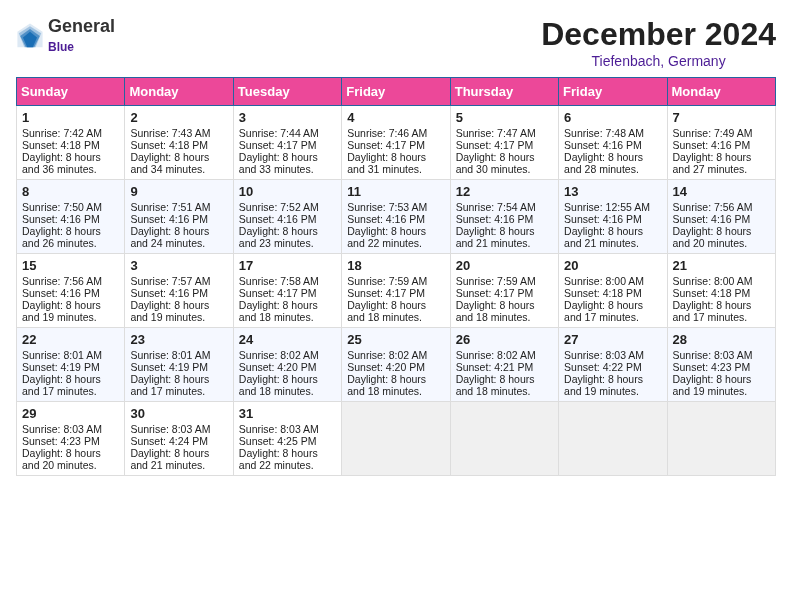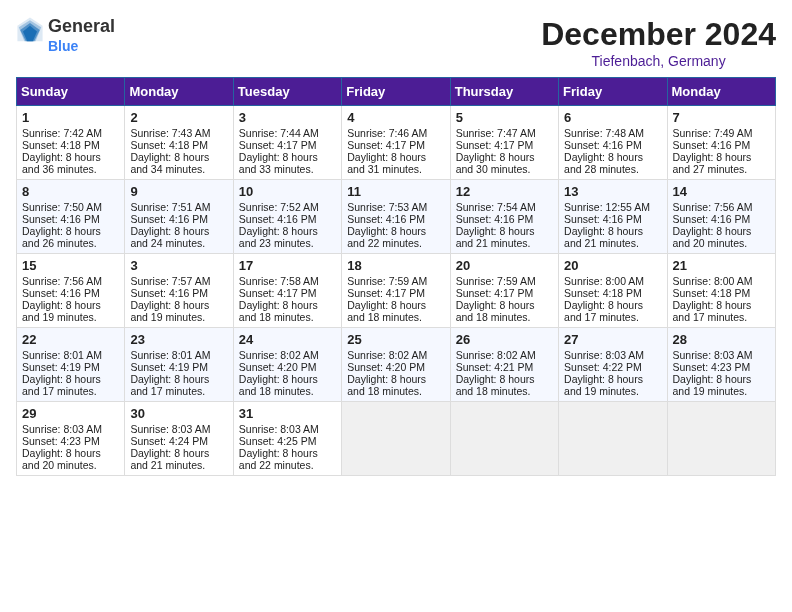--- a/index.html
+++ b/index.html
@@ -11,20 +11,21 @@
       padding: 16px;
     }
     .header {
       display: flex;
       justify-content: space-between;
       align-items: flex-start;
       margin-bottom: 8px;
     }
     .logo {
       display: flex;
+      align-items: center;
       gap: 4px;
     }
     .logo-icon {
       width: 28px;
       height: 28px;
     }
     .title-block {
       text-align: center;
     }
     .month-title {
@@ -35,21 +36,21 @@
     .location {
       font-size: 14px;
       color: #4c1d95;
     }
     .calendar {
       width: 100%;
       border-collapse: collapse;
       border: 1px solid #ccc;
     }
     .calendar th {
-      background: #4c1d95;
+      background: #ec4899;
       color: #fff;
       font-size: 13px;
       font-weight: bold;
       padding: 6px 4px;
       text-align: left;
       border: 1px solid #2563a0;
     }
     .calendar td {
       vertical-align: top;
       padding: 4px 5px;
@@ -79,21 +80,21 @@
 <div class="header">
   <div class="logo">
     <svg class="logo-icon" viewBox="0 0 40 40" xmlns="http://www.w3.org/2000/svg">
       <polygon points="20,2 38,14 38,36 2,36 2,14" fill="#1a6eb5" opacity="0.15"></polygon>
       <polygon points="20,6 36,16 28,36 12,36 4,16" fill="#1a6eb5" opacity="0.3"></polygon>
       <polygon points="20,10 34,20 26,36 14,36 6,20" fill="#1a6eb5" opacity="0.6"></polygon>
       <polygon points="20,14 30,22 24,36 16,36 10,22" fill="#1a6eb5"></polygon>
     </svg>
     <div>
       <span style="font-size:18px;font-weight:bold;color:#333;">General</span><br>
-      <span style="font-size:14px;font-weight:bold;color:#3b82f6;">Blue</span>
+      <span style="font-size:12px;font-weight:bold;color:#4c1d95;">Blue</span>
     </div>
   </div>
   <div class="title-block">
     <div class="month-title">December 2024</div>
     <div class="location">Tiefenbach, Germany</div>
   </div>
 </div>
 
 <table class="calendar">
   <thead>

